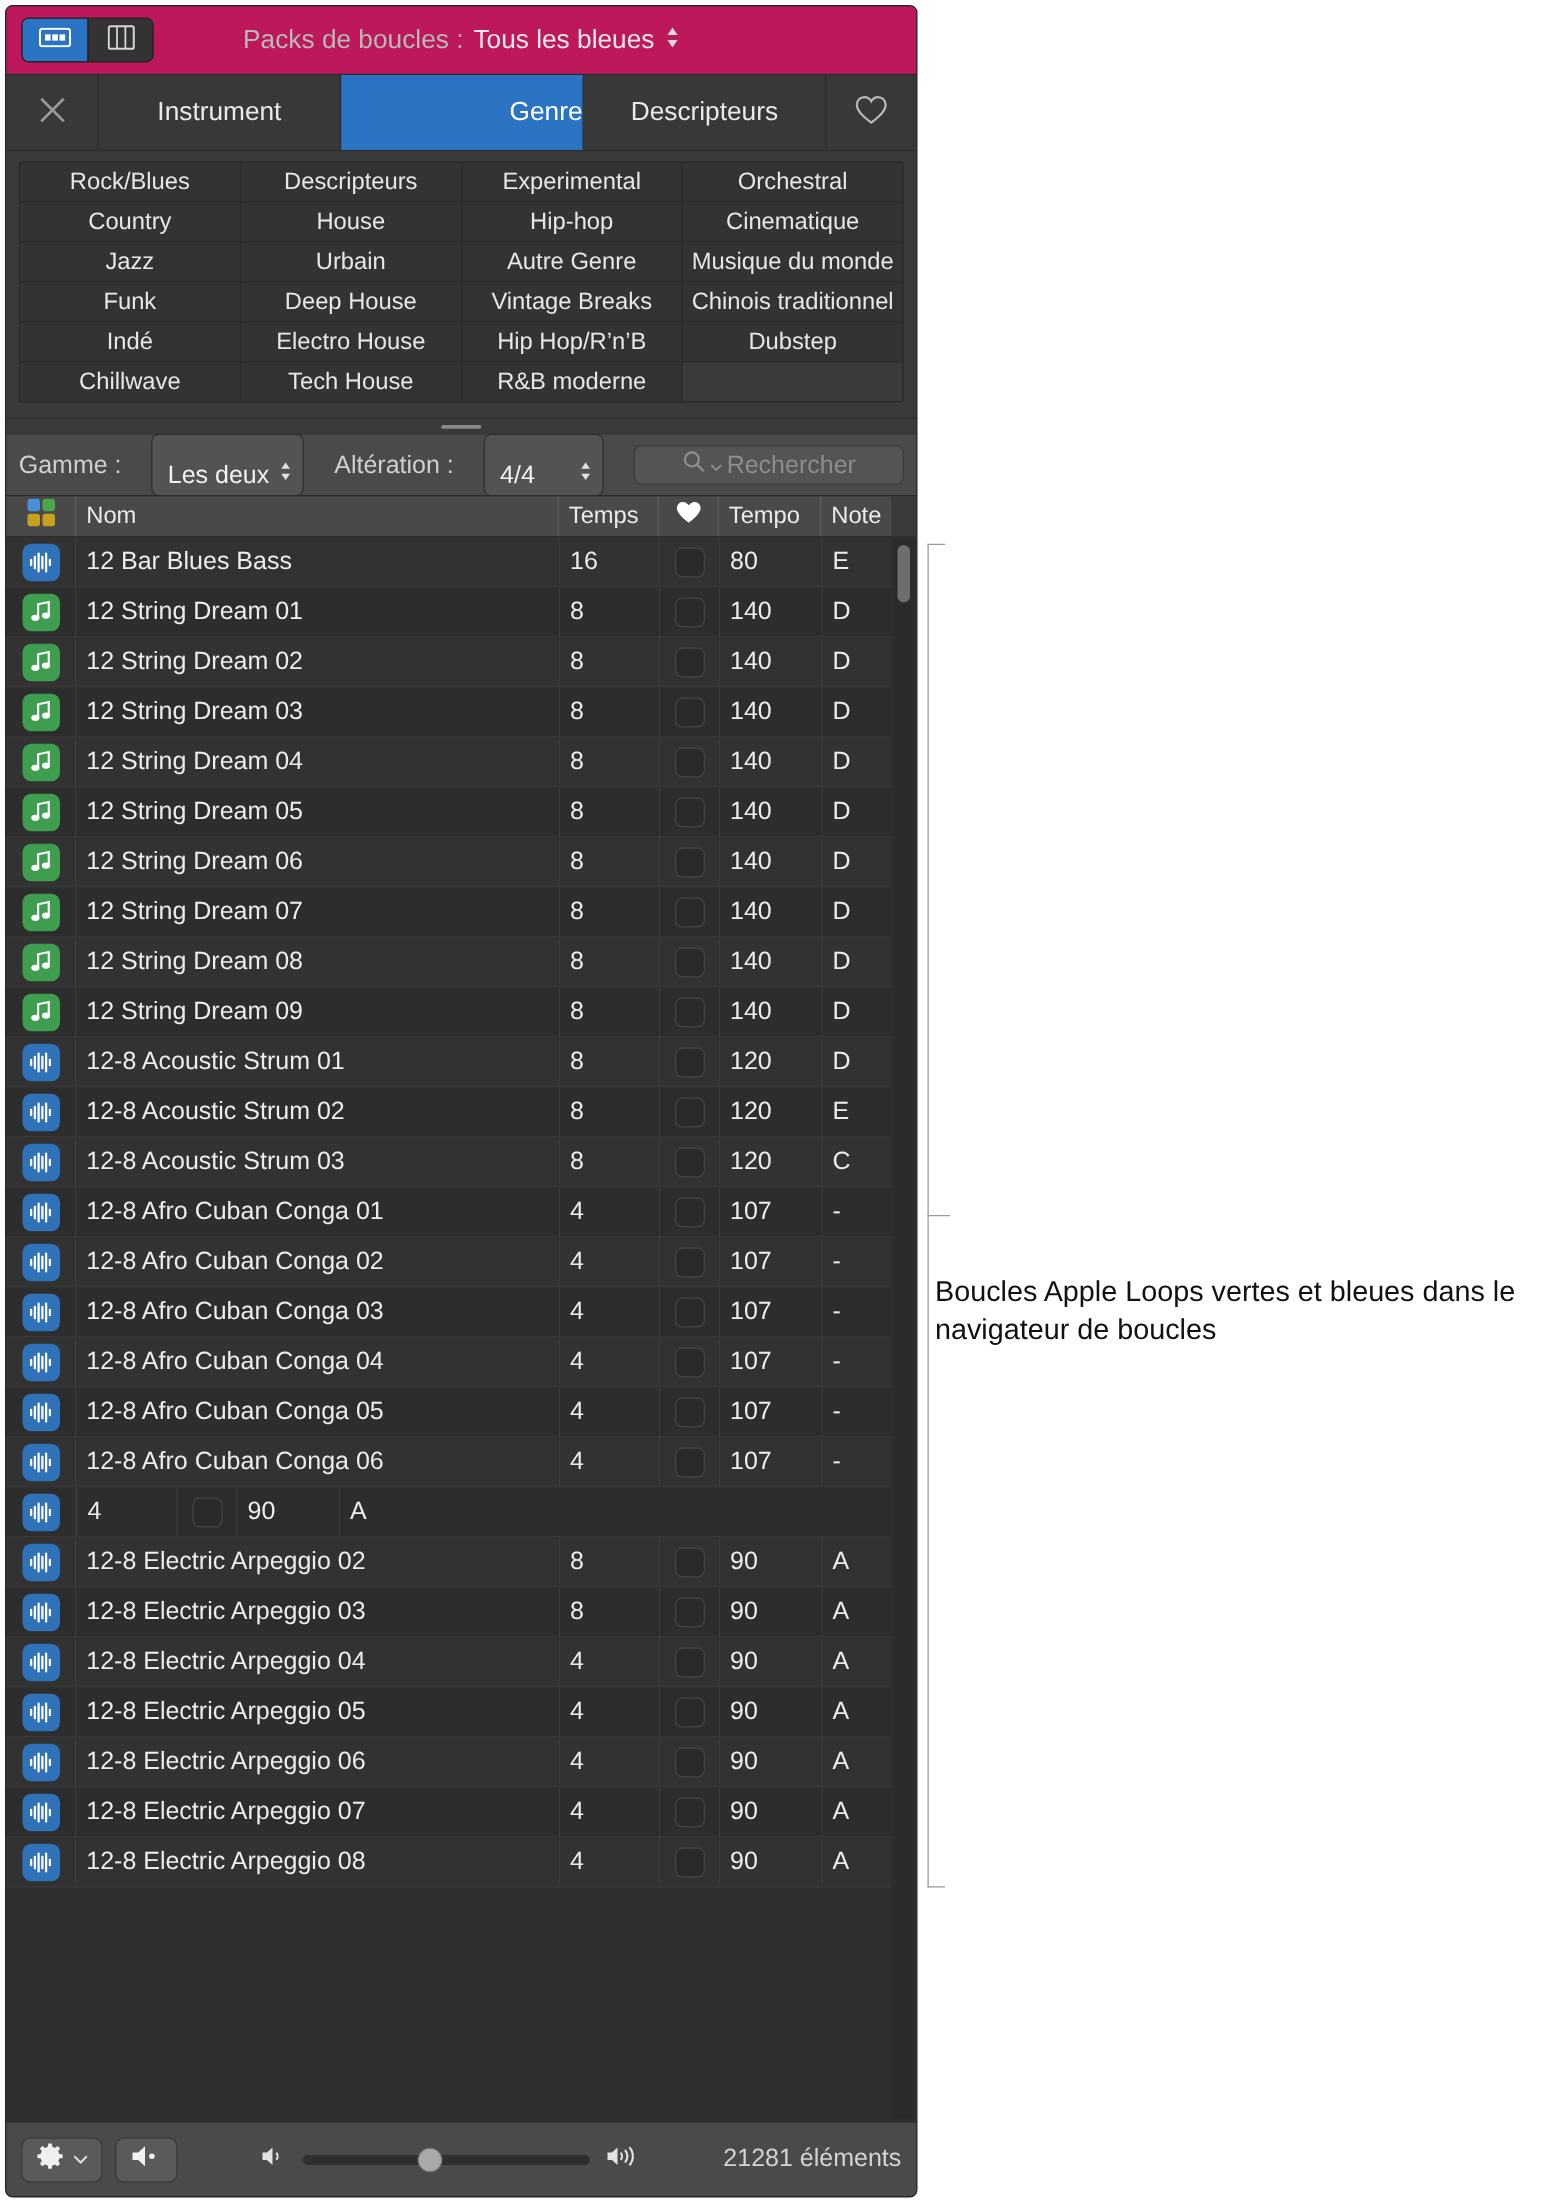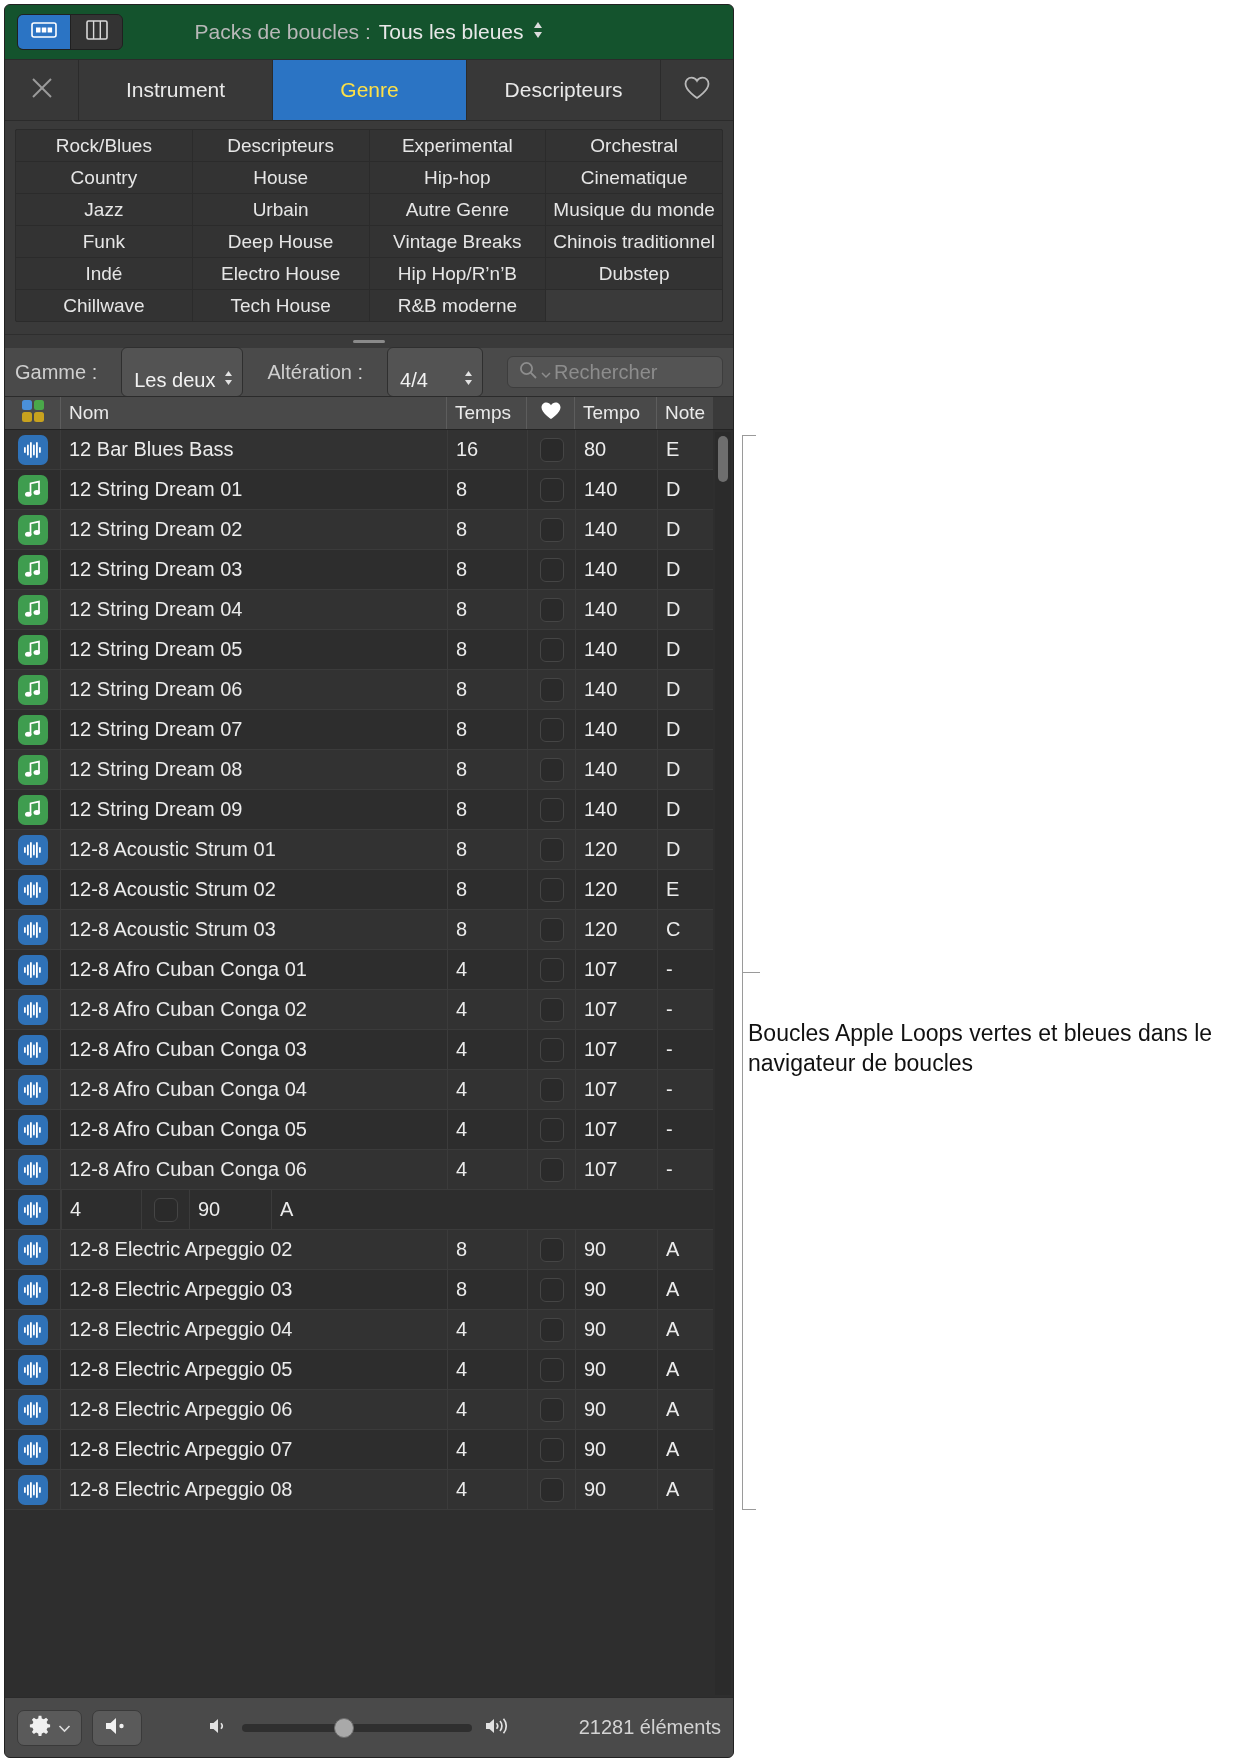--- a/index.html
+++ b/index.html
@@ -18,21 +18,21 @@
     background: #3a3a3a;
     border: 1px solid #222;
     border-radius: 6px;
     overflow: hidden;
     display: flex; flex-direction: column;
   }
 
   
   .topbar {
     height: 54px; flex: 0 0 54px;
-    background: #14532d;
+    background: #be185d;
     display: flex; align-items: center;
     padding-left: 12px;
     position: relative;
   }
   .viewtoggle {
     display: flex; border-radius: 6px; overflow: hidden;
     border: 1px solid #202020;
     background: #2e2e2e;
   }
   .vt-btn {
@@ -64,21 +64,21 @@
   .tab-close {
     width: 74px; display:flex; align-items:center; justify-content:center;
     border-right: 1px solid #2b2b2b;
   }
   .tab {
     flex: 1; display: flex; align-items: center; justify-content: center;
     color: #e9e9e9; font-size: 21px;
     border-right: 1px solid #2b2b2b;
     background: #383838;
   }
-  .tab.active { background: #2b74c4; color:#fde047; }
+  .tab.active { background: #2b74c4; color:#ffffff;justify-content:flex-end; }
   .tab-heart {
     width: 72px; display:flex; align-items:center; justify-content:center;
   }
 
   
   .gridwrap { padding: 8px 10px 12px 10px; background:#3a3a3a; }
   .grid {
     display: grid;
     grid-template-columns: 1fr 1fr 1fr 1fr;
     background: #2b2b2b;
@@ -123,20 +123,21 @@
     color: #f2f2f2; font-size: 20px;
   }
   .searchbox {
     flex: 1;
     height: 32px;
     background: #545454;
     border: 1px solid #3d3d3d;
     border-radius: 6px;
     display: flex; align-items: center; gap: 3px;
     padding: 0 10px;
+    justify-content: center;
     color: #8d8d8d; font-size: 20px;
   }
 
   
   .thead {
     height: 34px; flex: 0 0 34px;
     display: flex; align-items: stretch;
     background: #494949;
     border-top: 1px solid #2b2b2b;
     border-bottom: 1px solid #232323;

